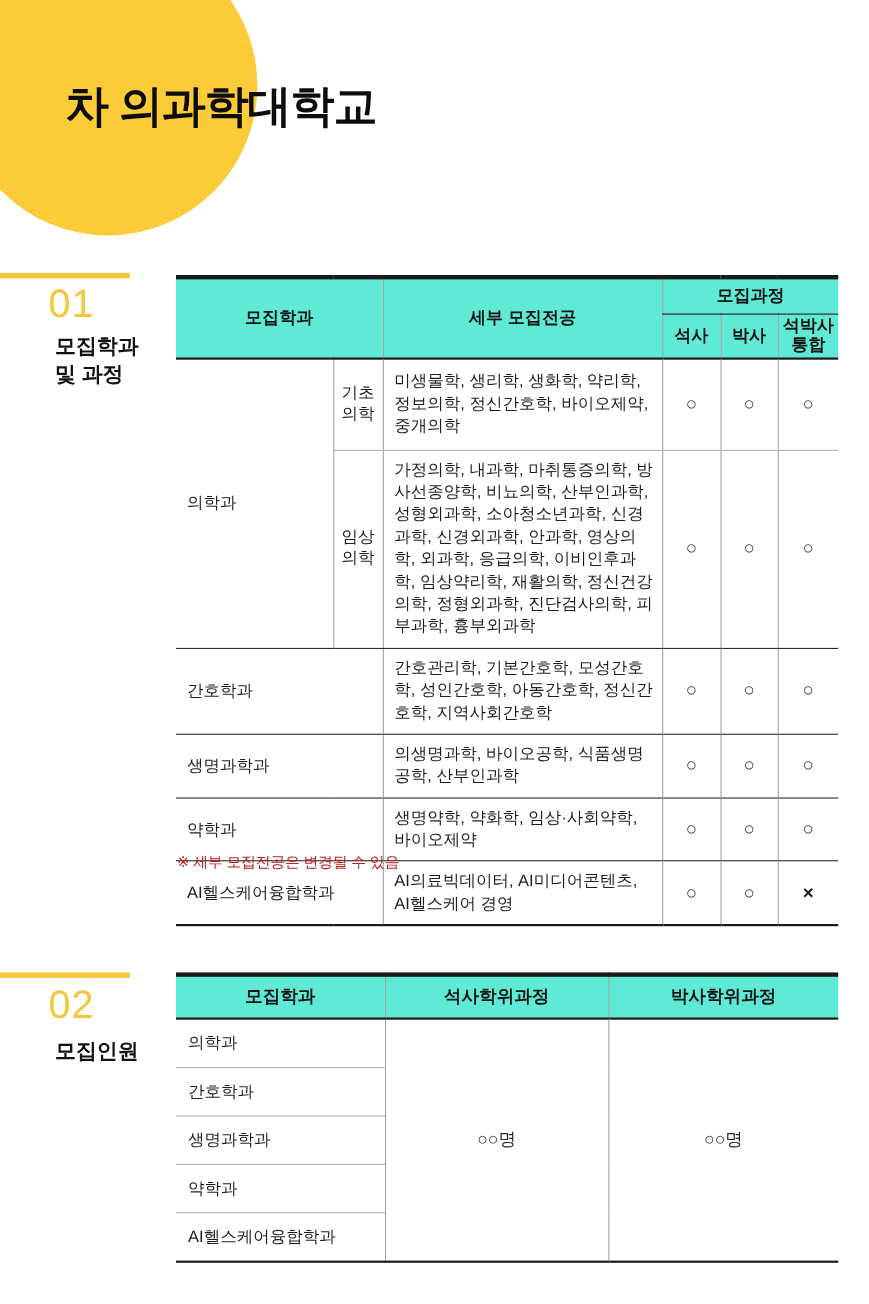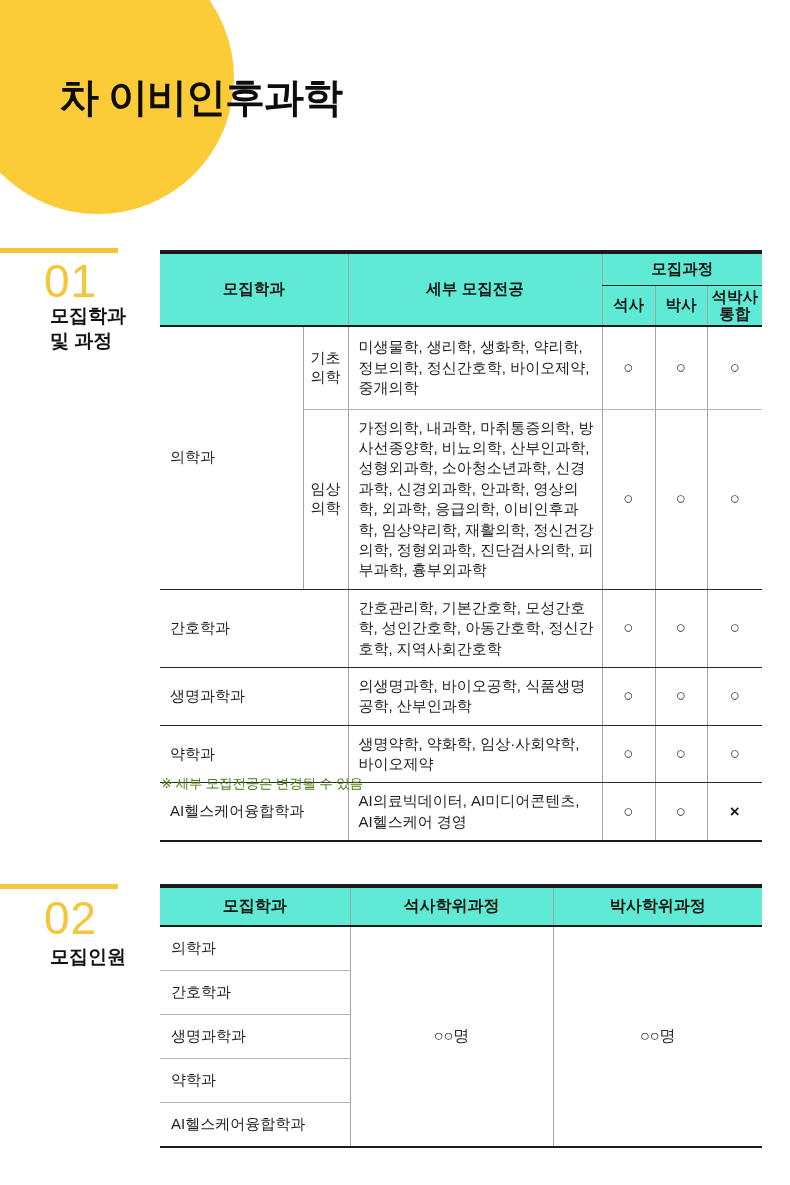--- a/index.html
+++ b/index.html
@@ -22,21 +22,21 @@
     font-size:40px; font-weight:900; line-height:1.15;
     letter-spacing:-1px; color:#0d0d0d;
   }
   .main-title span { display:block; }
 
   
   .sec-bar { position:absolute; height:5px; background:#F4C63B; }
   #bar1 { left:0; top:248px; width:118px; }
   #bar2 { left:0; top:884px; width:118px; }
   .sec-num {
-    position:absolute; color:#F4C63B; font-size:46px; font-weight:400;
+    position:absolute; color:#F4C63B; font-size:36px; font-weight:400;
     line-height:1; letter-spacing:1px;
   }
   #num1 { left:44px; top:258px; }
   #num2 { left:44px; top:895px; }
   .sec-label {
     position:absolute; font-size:19px; font-weight:800; line-height:1.32; color:#111;
   }
   #label1 { left:50px; top:303px; }
   #label2 { left:50px; top:944px; }
   .sec-label span { display:block; }
@@ -72,37 +72,37 @@
   }
   #table1 td.sub .ln { display:block; }
   #table1 td.majors {
     text-align:left; padding:8px 8px 8px 10px; line-height:1.36;
     word-break:break-all;
   }
   #table1 td.mark { text-align:center; font-size:17px; color:#3a3a3a; padding:2px; }
   #table1 td.mark.x { font-size:17px; font-weight:700; color:#1a1a1a; }
 
   .footnote {
-    position:absolute; left:161px; top:775px; font-size:13.5px; color:#4d7c0f;
+    position:absolute; left:161px; top:775px; font-size:13.5px; color:#b91c1c;
     letter-spacing:-0.2px;
   }
 
   #table2 td.dept { text-align:left; padding:4px 4px 4px 11px; height:35px; }
   #table2 td.count { text-align:center; font-size:16px; color:#2a2a2a; }
   #table2 th.hdr { height:33px; font-size:16px; }
 </style>
 </head>
 <body>
 
 <div class="canvas">
 
   <div class="circle"></div>
 
   <h1 class="main-title">
-    <span>차 이비인후과학</span>
+    <span>차 의과학대학교</span>
   </h1>
 
   <div id="bar1" class="sec-bar"></div>
   <div id="num1" class="sec-num">01</div>
   <div id="label1" class="sec-label">
     <span>모집학과</span>
     <span>및 과정</span>
   </div>
 
   <table id="table1">

